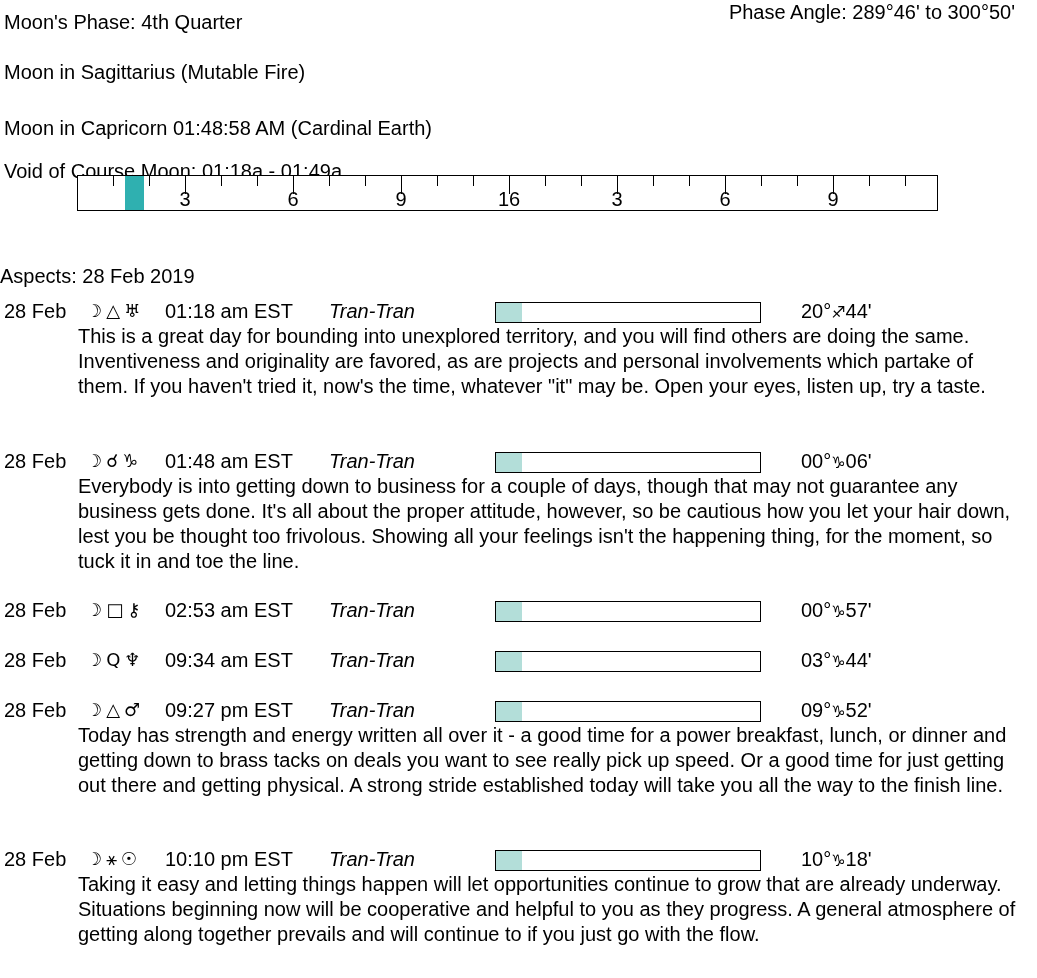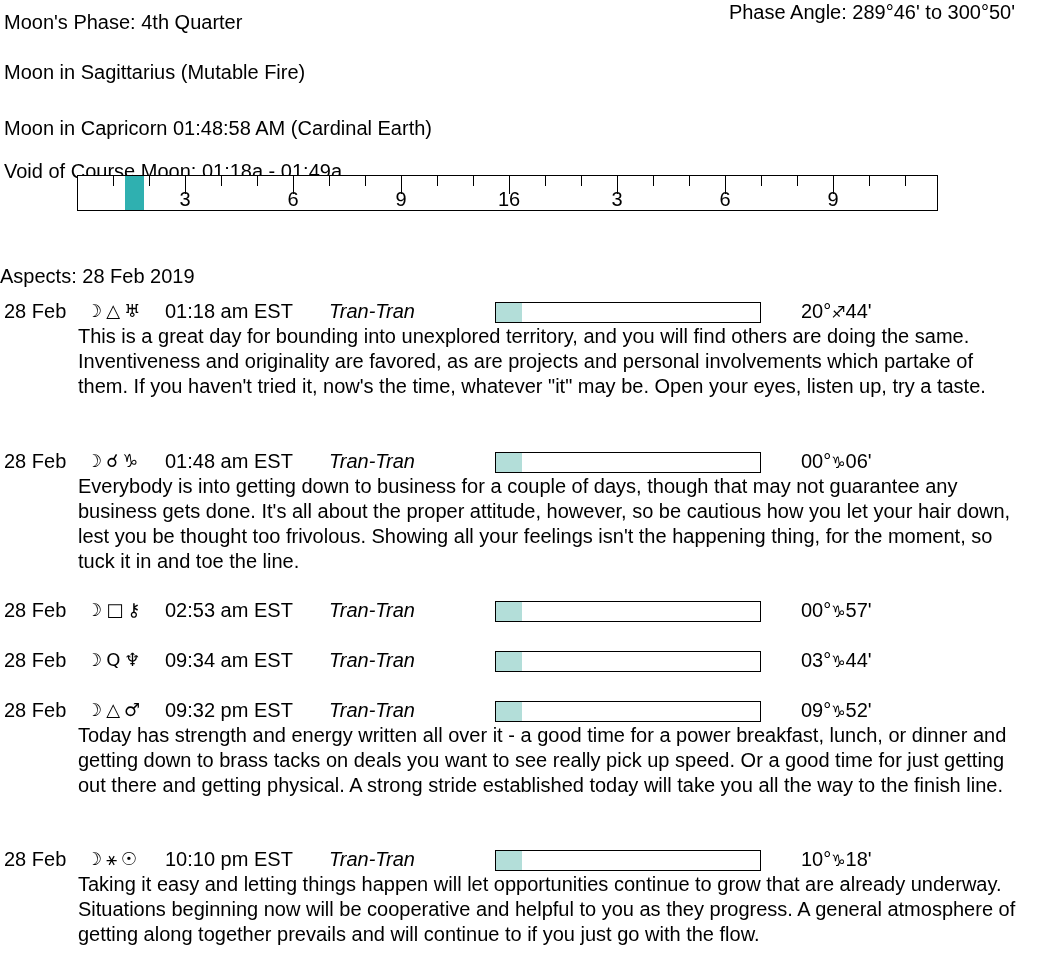--- a/index.html
+++ b/index.html
@@ -123,21 +123,21 @@
           <span class="a-fill" style="width: 10%; background: rgb(179, 222, 217);"></span>
         </span>
       <span class="a-pos"><span>03°</span><span class="sym">♑</span><span>44'</span></span>
     </div>
 
   </div>
     <div class="aspect" style="top: 699px;">
     <div class="aspect-head">
       <span class="a-date">28 Feb</span>
       <span class="a-glyphs">☽△♂</span>
-      <span class="a-time">09:32 pm EST</span>
+      <span class="a-time">09:27 pm EST</span>
       <span class="a-type">Tran-Tran</span>
       <span class="a-bar">
           <span class="a-fill" style="width: 10%; background: rgb(179, 222, 217);"></span>
         </span>
       <span class="a-pos"><span>09°</span><span class="sym">♑</span><span>52'</span></span>
     </div>
     <div class="a-text">Today has strength and energy written all over it - a good time for a power breakfast, lunch, or dinner and getting down to brass tacks on deals you want to see really pick up speed. Or a good time for just getting out there and getting physical. A strong stride established today will take you all the way to the finish line.</div>
   </div>
     <div class="aspect" style="top: 848px;">
     <div class="aspect-head">

